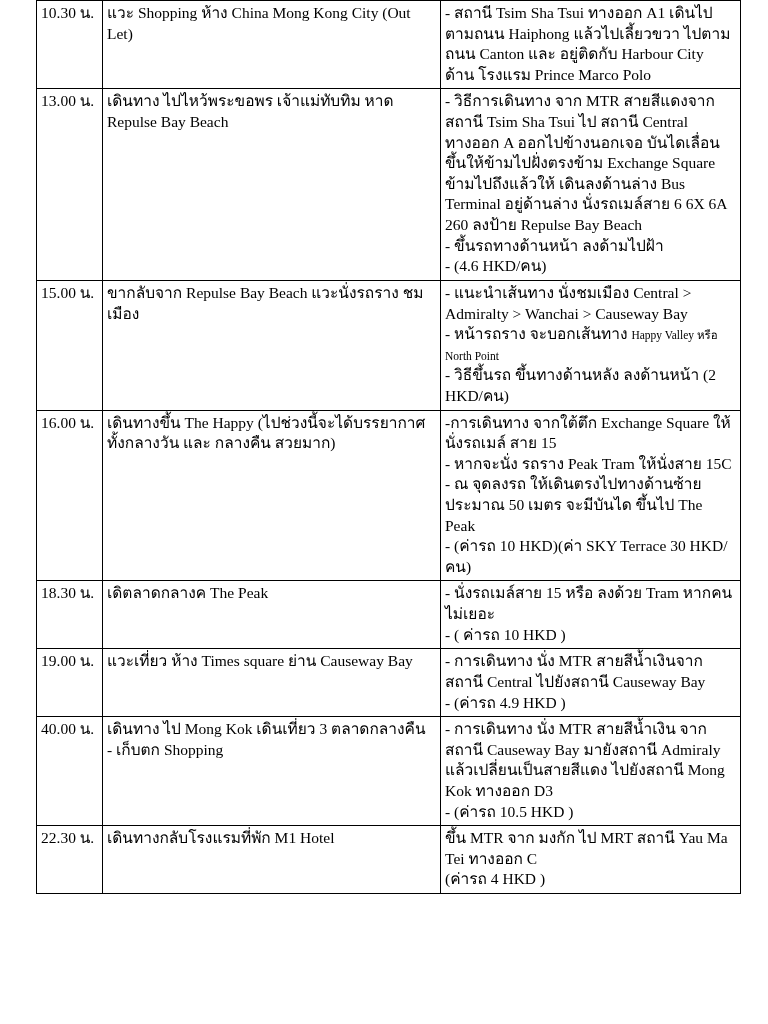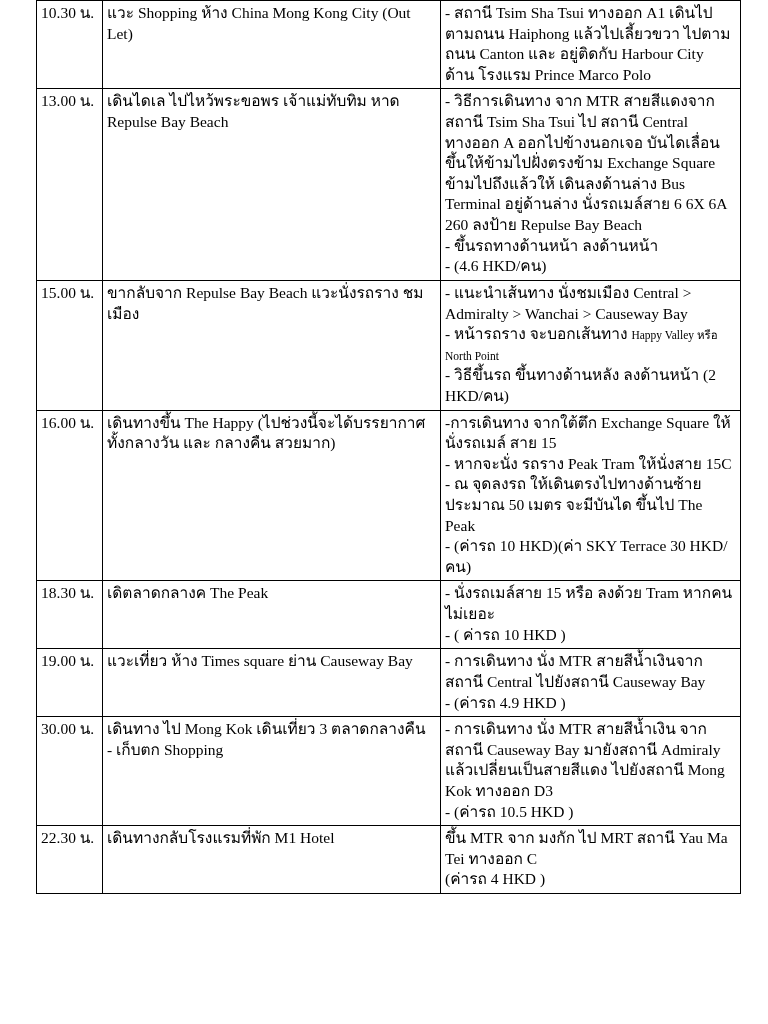--- a/index.html
+++ b/index.html
@@ -61,24 +61,24 @@
 
       <tr>
         <td class="cell-time">10.30 น.</td>
         <td class="cell">แวะ Shopping ห้าง China Mong Kong City (Out Let)</td>
         <td class="cell-note">- สถานี Tsim Sha Tsui ทางออก A1 เดินไปตามถนน Haiphong แล้วไปเลี้ยวขวา ไปตามถนน Canton และ อยู่ติดกับ Harbour City ด้าน โรงแรม Prince Marco Polo</td>
       </tr>
 
 
       <tr>
         <td class="cell-time">13.00 น.</td>
-        <td class="cell">เดินไดเล ไปไหว้พระขอพร เจ้าแม่ทับทิม หาด Repulse Bay Beach</td>
+        <td class="cell">เดินทาง ไปไหว้พระขอพร เจ้าแม่ทับทิม หาด Repulse Bay Beach</td>
         <td class="cell-note">
             <p>- วิธีการเดินทาง จาก MTR สายสีแดงจากสถานี Tsim Sha Tsui ไป สถานี Central ทางออก A ออกไปข้างนอกเจอ บันไดเลื่อนขึ้นให้ข้ามไปฝั่งตรงข้าม Exchange Square  ข้ามไปถึงแล้วให้ เดินลงด้านล่าง Bus Terminal อยู่ด้านล่าง นั่งรถเมล์สาย 6 6X 6A 260 ลงป้าย Repulse Bay Beach</p>
-            <p>- ขึ้นรถทางด้านหน้า ลงด้านหน้า</p>
+            <p>- ขึ้นรถทางด้านหน้า ลงด้ามไปฝ้า</p>
             <p>- (4.6 HKD/คน)</p>
           </td>
       </tr>
 
 
       <tr>
         <td class="cell-time">15.00 น.</td>
         <td class="cell">ขากลับจาก Repulse Bay Beach แวะนั่งรถราง ชมเมือง</td>
         <td class="cell-note">
           <p>- แนะนำเส้นทาง นั่งชมเมือง Central &gt; Admiralty &gt; Wanchai &gt; Causeway Bay</p>
@@ -110,21 +110,21 @@
       <tr>
         <td class="cell-time">19.00 น.</td>
         <td class="cell">แวะเที่ยว ห้าง Times square ย่าน Causeway Bay</td>
         <td class="cell-note">
             <p>- การเดินทาง นั่ง MTR สายสีน้ำเงินจากสถานี Central ไปยังสถานี Causeway Bay</p>
             <p>- (ค่ารถ 4.9 HKD )</p>
           </td>
       </tr>
 
       <tr>
-        <td class="cell-time">30.00 น.</td>
+        <td class="cell-time">40.00 น.</td>
         <td class="cell">
             <p>เดินทาง ไป Mong Kok เดินเที่ยว 3 ตลาดกลางคืน</p>
             <p>- เก็บตก Shopping</p>
           </td>
         <td class="cell-note">
             <p>- การเดินทาง นั่ง MTR สายสีน้ำเงิน จากสถานี Causeway Bay มายังสถานี  Admiraly แล้วเปลี่ยนเป็นสายสีแดง ไปยังสถานี Mong Kok ทางออก D3</p>
             <p>- (ค่ารถ 10.5 HKD )</p>
           </td>
       </tr>
 

